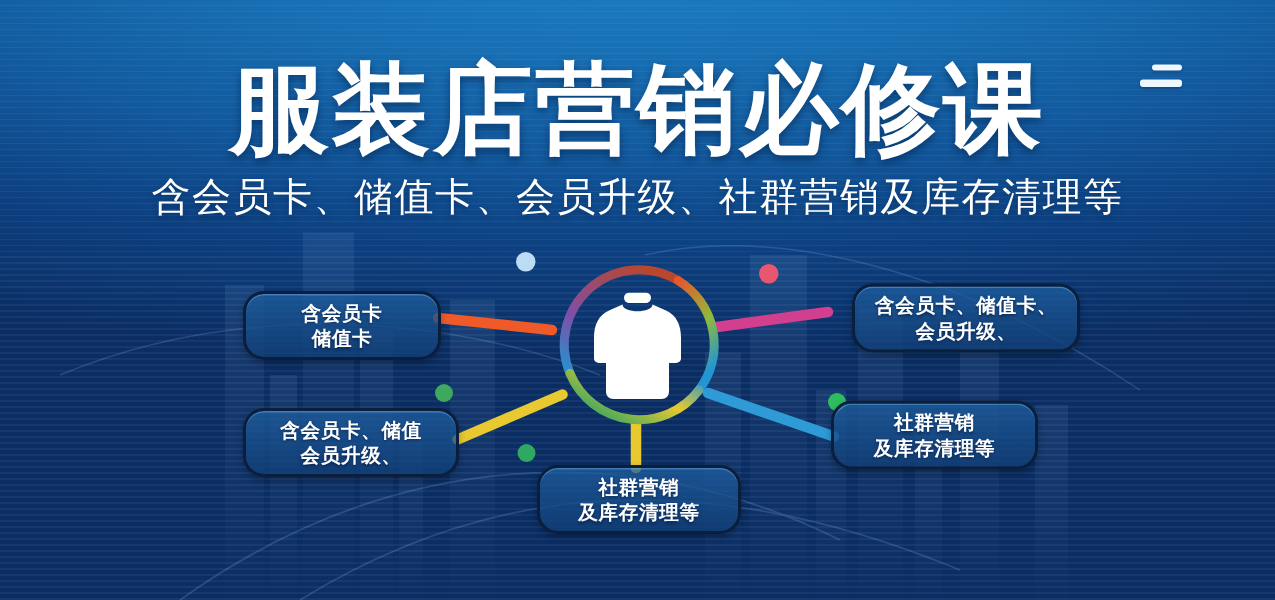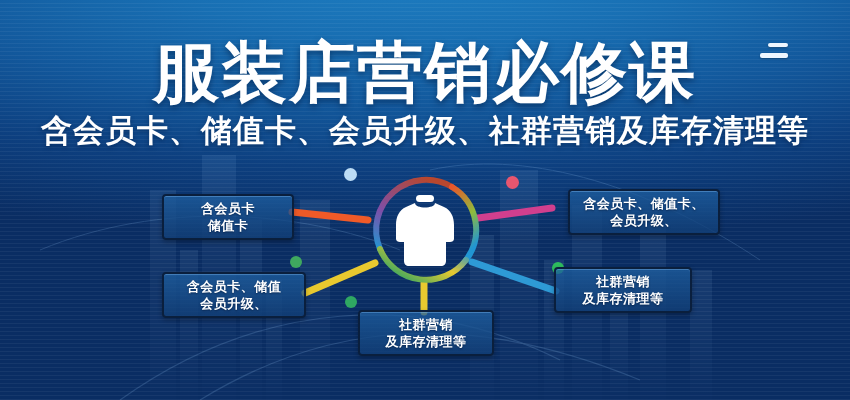--- a/index.html
+++ b/index.html
@@ -24,21 +24,21 @@
 
   
   .headline{
     position:absolute;left:0;top:36px;width:850px;text-align:center;
     color:#ffffff;font-size:66px;line-height:72px;font-weight:bold;
     letter-spacing:2px;
     text-shadow:0 3px 6px rgba(0,30,70,.55);
   }
   .subline{
     position:absolute;left:0;top:116px;width:850px;text-align:center;
-    color:#ffffff;font-size:31px;line-height:30px;font-weight:bold;
+    color:#ffffff;font-size:26px;line-height:30px;font-weight:normal;
     letter-spacing:1px;
     text-shadow:0 2px 4px rgba(0,30,70,.5);
   }
   .tick{position:absolute;background:#eef6ff;border-radius:2px;box-shadow:0 1px 2px rgba(0,0,0,.25);}
   .tick-a{left:768px;top:43px;width:20px;height:4px;}
   .tick-b{left:760px;top:53px;width:28px;height:5px;}
 
   
   .diagram{position:absolute;left:0;top:150px;width:850px;height:250px;}
 
@@ -46,21 +46,21 @@
 
   
   .ring-wrap{position:absolute;left:368px;top:24px;width:114px;height:114px;}
   .shirt{position:absolute;left:395px;top:45px;width:60px;height:72px;}
 
   
   .box{
     position:absolute;
     background:linear-gradient(180deg,rgba(30,95,160,.75),rgba(17,62,118,.80));
     border:2px solid #0a1f3d;
-    border-radius:4px;
+    border-radius:14px;
     color:#ffffff;
     font-size:13px;line-height:17px;font-weight:bold;
     text-align:center;
     display:flex;flex-direction:column;align-items:center;justify-content:center;
     box-shadow:inset 0 1px 0 rgba(140,200,255,.35), 0 2px 5px rgba(0,0,0,.28);
     letter-spacing:.5px;
     text-shadow:0 1px 2px rgba(0,20,50,.6);
   }
   .box span{display:block;white-space:nowrap;}
   .b1{left:162px;top:44px;width:128px;height:42px;}

